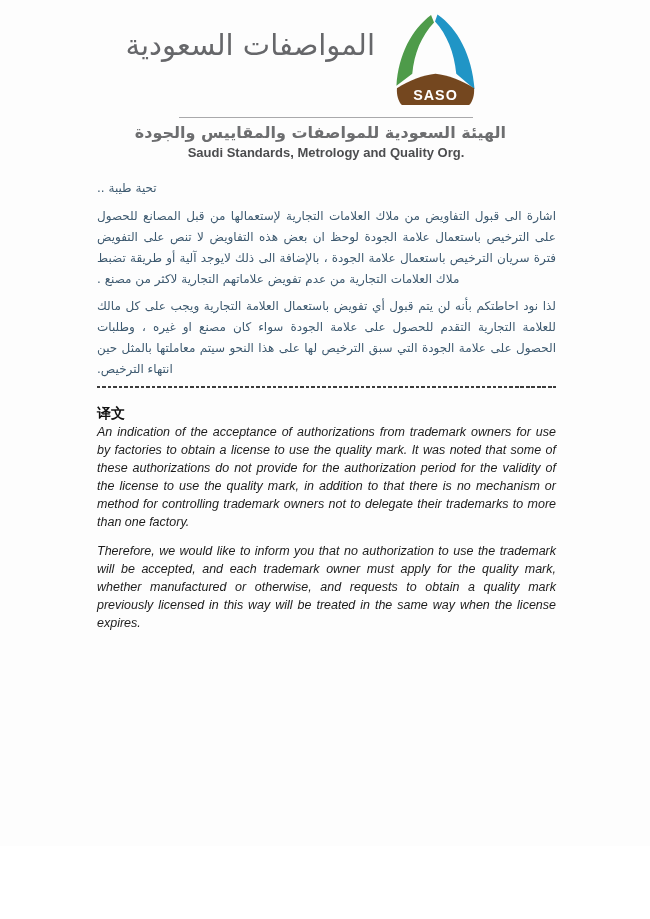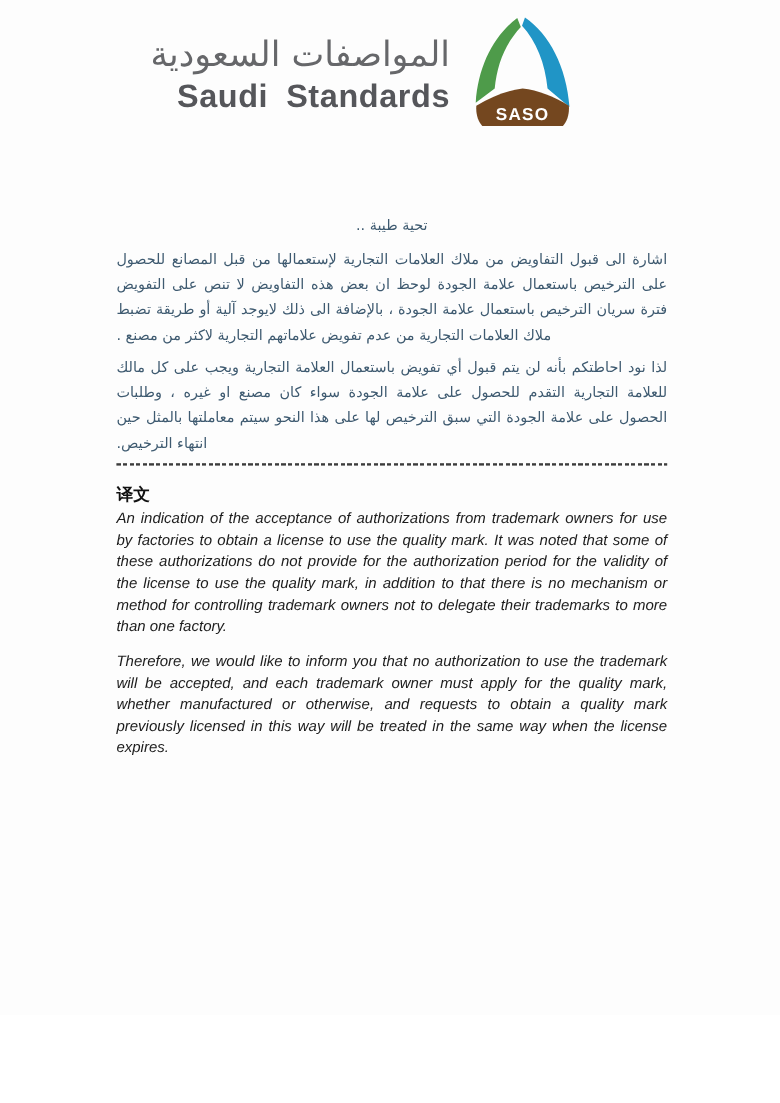--- a/index.html
+++ b/index.html
@@ -68,21 +68,21 @@
   
   .content{
     position:absolute; left:97px; top:178px; width:459px;
   }
   .ar{
     font-family:"DejaVu Sans",sans-serif;
     font-size:12px; line-height:21px;
     color:var(--arabic-text);
     direction:rtl;
   }
-  .ar-line{text-align:center;}
+  .ar-line{text-align:left;}
   .ar-para{
     text-align:justify; text-align-last:left;
     margin-bottom:6px;
   }
   .greeting-ar{margin-bottom:7px;}
   .closing-ar{margin-top:4px; margin-bottom:12px;}
   .divider{
     height:2px; margin-bottom:16px;
     background:repeating-linear-gradient(90deg,#3c3c3c 0 3.5px,transparent 3.5px 5.5px);
   }
@@ -99,30 +99,34 @@
   .greeting-en{margin-bottom:14px;}
   .closing-en{margin-top:1px;}
 </style>
 </head>
 <body>
 
 <div class="page">
 
   <div class="wordmark">
     <div class="wordmark-ar">المواصفات السعودية</div>
-    <div class="wordmark-en">Saudi Standards</div>
   </div>
 
   <svg class="emblem" viewBox="0 0 90 96" xmlns="http://www.w3.org/2000/svg">
     <path class="seg-green" d="M 40.5,3 C 21,17.5 7.5,43 5.5,74.5 L 21.5,62.5 C 23.5,41.5 30.5,24.5 43.5,10.5 Z"></path>
     <path class="seg-blue" d="M 47,2.5 C 67.5,16.5 82,44 84.5,78 L 66,62.5 C 64,41 56.5,22.5 44.5,9.5 Z"></path>
     <path class="seg-brown" d="M 6,77 C 19,69 32,64 45,62.5 C 58,64 71,69 84,77 C 84.5,84 82.5,90.5 79,94 L 11,94 C 7.5,90.5 5.5,84 6,77 Z"></path>
     <text x="45" y="89" text-anchor="middle">SASO</text>
   </svg>
 
+  <div class="org-block">
+    <div class="org-rule"></div>
+    <div class="org-ar">الهيئة السعودية للمواصفات والمقاييس والجودة</div>
+    <div class="org-en">Saudi Standards, Metrology and Quality Org.</div>
+  </div>
 
   <div class="content">
 
     <div class="ar ar-line greeting-ar">تحية طيبة ..</div>
 
     <div class="ar ar-para">اشارة الى قبول التفاويض من ملاك العلامات التجارية لإستعمالها من قبل المصانع للحصول على الترخيص باستعمال علامة الجودة لوحظ ان بعض هذه التفاويض لا تنص على التفويض فترة سريان الترخيص باستعمال علامة الجودة ، بالإضافة الى ذلك لايوجد آلية أو طريقة تضبط ملاك العلامات التجارية من عدم تفويض علاماتهم التجارية لاكثر من مصنع .</div>
 
     <div class="ar ar-para">لذا نود احاطتكم بأنه لن يتم قبول أي تفويض باستعمال العلامة التجارية ويجب على كل مالك للعلامة التجارية التقدم للحصول على علامة الجودة سواء كان مصنع او غيره ، وطلبات الحصول على علامة الجودة التي سبق الترخيص لها على هذا النحو سيتم معاملتها بالمثل حين انتهاء الترخيص.</div>
 
 

